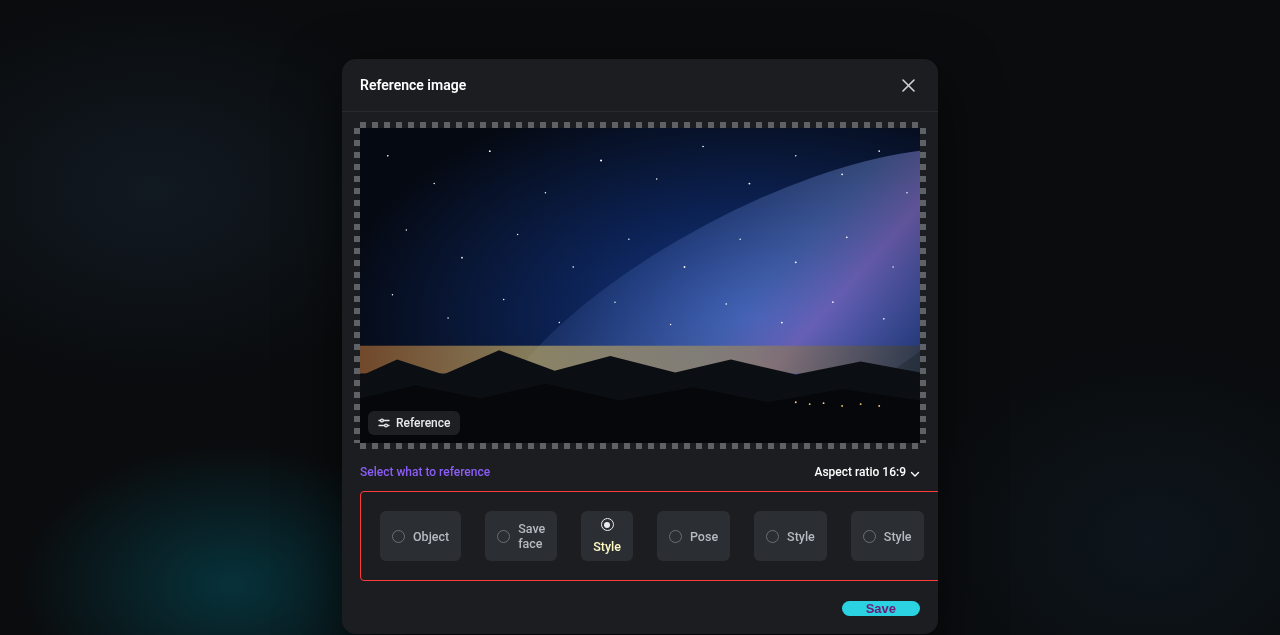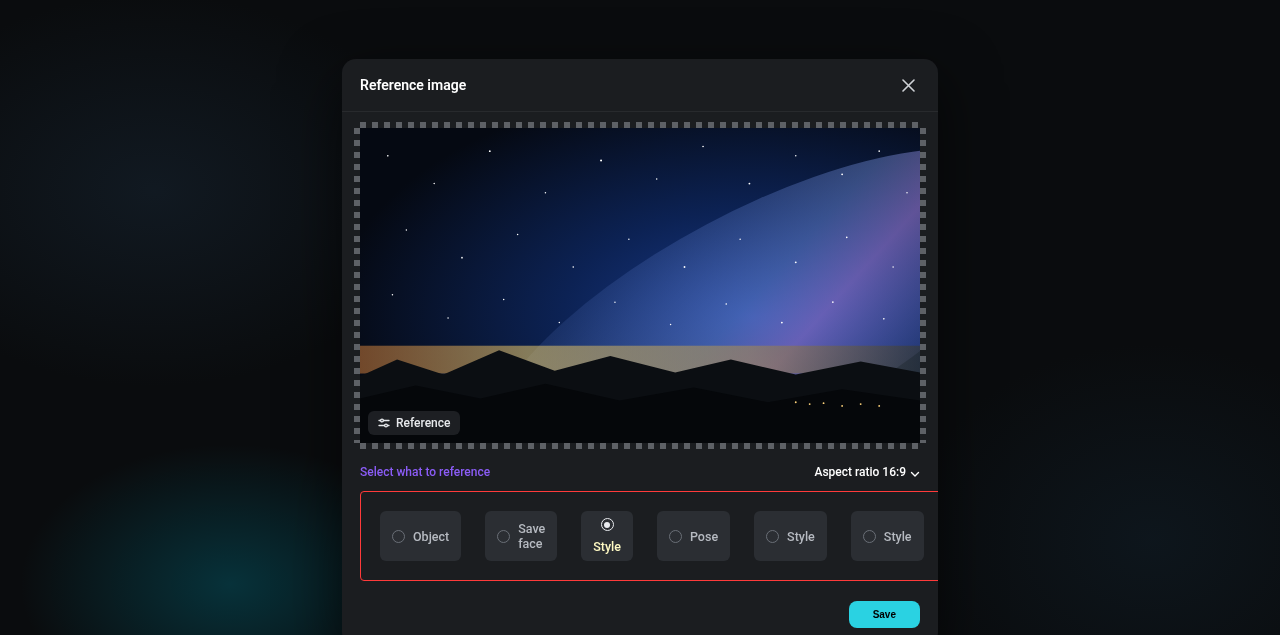--- a/index.html
+++ b/index.html
@@ -96,24 +96,24 @@
   .opt.selected .radio { border-color:#e9ebef; }
   .opt.selected .radio::after {
     content:""; width:6px; height:6px; border-radius:50%; background:#e9ebef;
   }
   .footer {
     display:flex; justify-content:flex-end;
     margin-top: 20px;
   }
   .save-btn {
     background:#2ad2e2;
-    color:#000000;
-    font-size:10px; font-weight:600;
+    color:#701a75;
+    font-size:13px; font-weight:600;
     border:none; border-radius:8px;
-    padding:8px 24px;
+    padding:0 24px;
     cursor:pointer;
   }
 </style>
 </head>
 <body>
 
 <div class="modal">
 
   <div class="modal-header">
     <div class="modal-title">Reference image</div>

